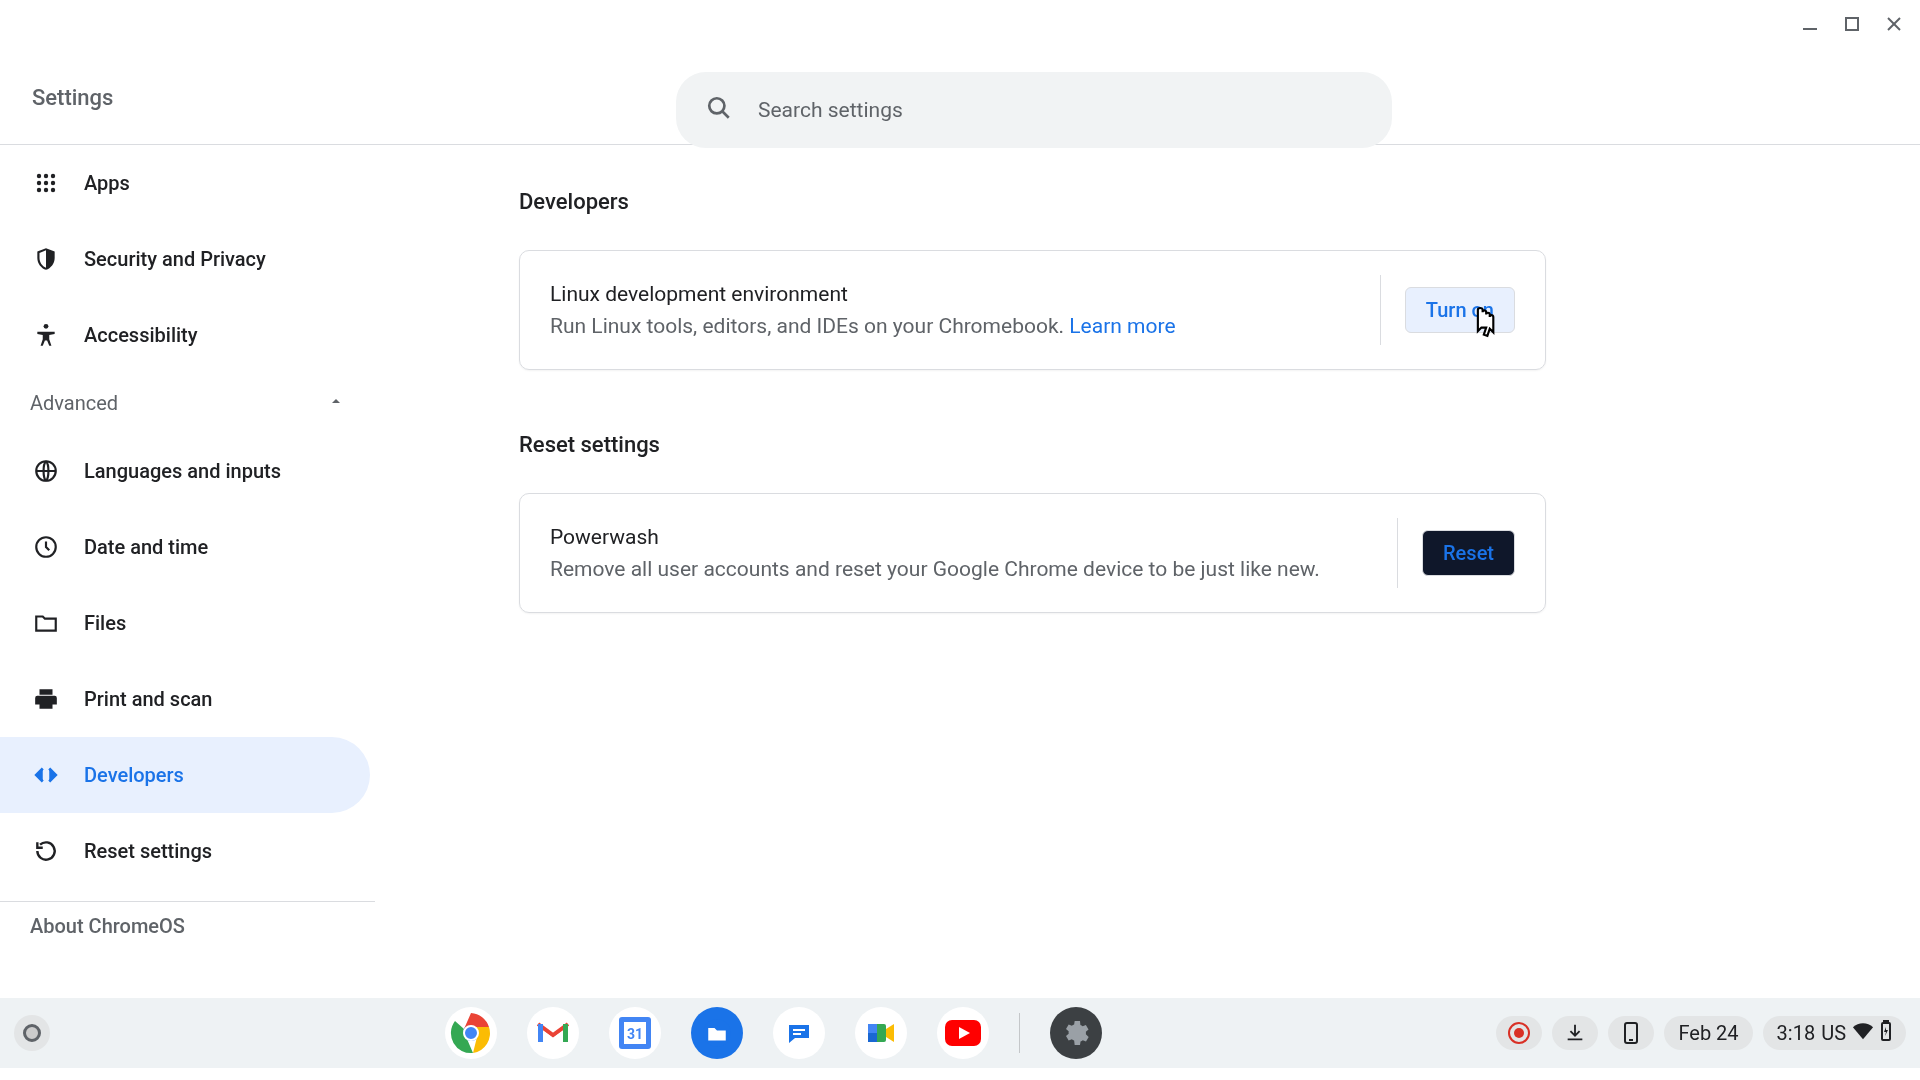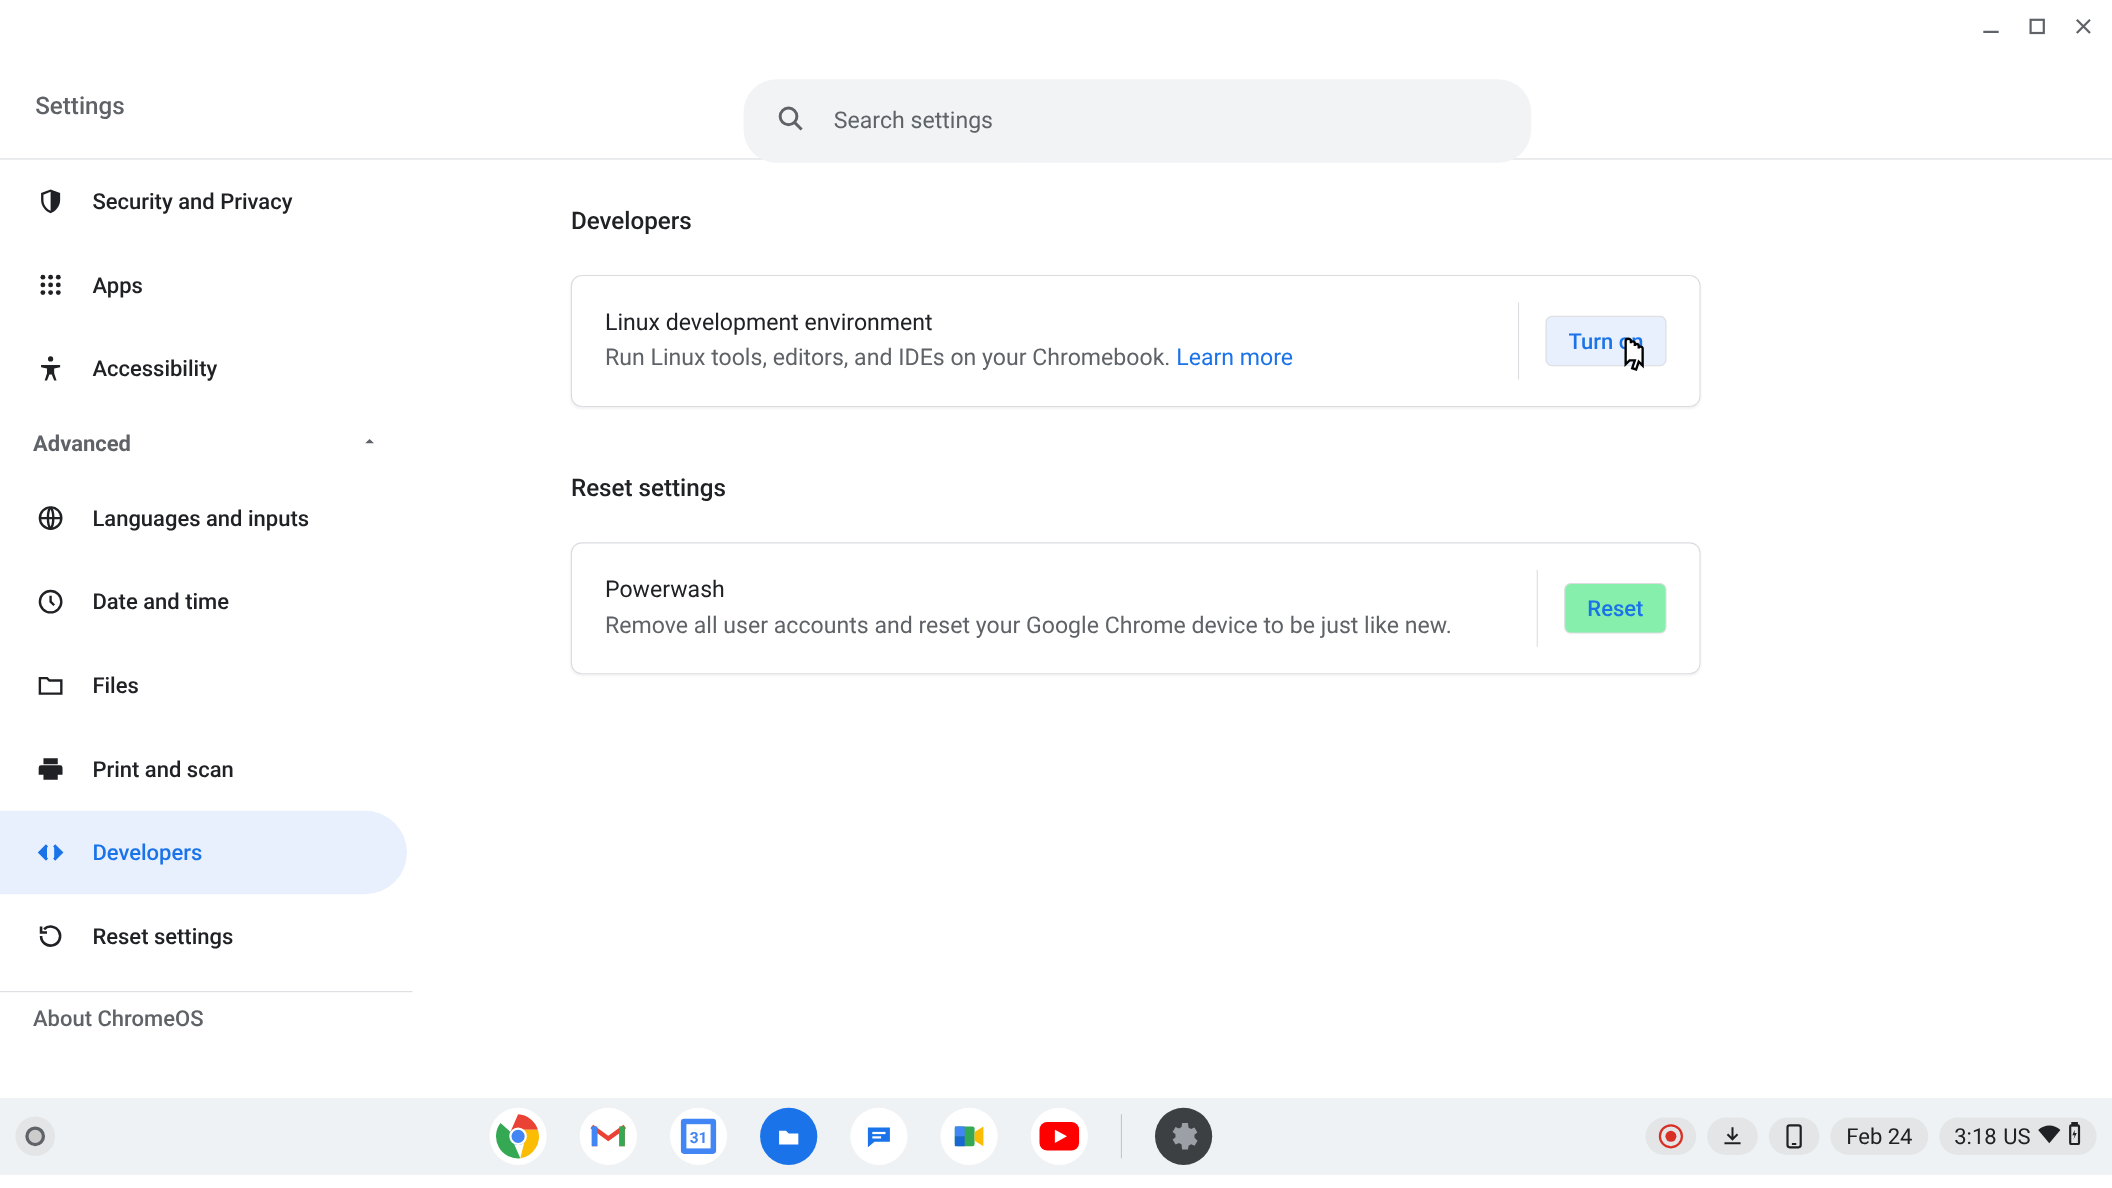--- a/index.html
+++ b/index.html
@@ -121,21 +121,21 @@
       display: flex;
       align-items: center;
       padding-left: 30px;
       padding-right: 18px;
       cursor: pointer;
       justify-content: space-between;
       width: 362px;
     }
     .advanced-label {
       font-size: 20px;
-      font-weight: 700;
+      font-weight: 400;
       color: #5f6368;
     }
     .sidebar-divider {
       height: 1px;
       background: #dadce0;
       margin: 12px 0;
       width: 375px;
     }
     .about-item {
       padding-left: 30px;
@@ -201,21 +201,21 @@
       background: #e8f0fe;
       color: #1a73e8;
       border: 1px solid #dadce0;
       border-radius: 6px;
       padding: 10px 20px;
       font-size: 20px;
       font-weight: 500;
       cursor: pointer;
     }
     .card-button.plain {
-      background: #86efac;
+      background: #0f172a;
     }
 
     
     .cursor {
       position: absolute;
       left: 1466px;
       top: 305px;
       pointer-events: none;
     }
 
@@ -300,43 +300,43 @@
           <line x1="21" y1="21" x2="15" y2="15"></line>
         </svg>
     </span>
     <input class="search-input" placeholder="Search settings" style="">
   </div>
 </div>
 
 <div class="content-wrap">
 
   <nav class="sidebar">
-    <div class="sidebar-item">
-      <span class="sb-icon">
-        <svg width="26" height="26" viewBox="0 0 24 24" fill="#202124">
-            <path d="M12 2 L4 5 v6 c0 5 3.5 9.5 8 11 4.5-1.5 8-6 8-11 V5 L12 2z M12 4 v16 c-3.5-1.5-6-5-6-9 V6.5 L12 4z" fill="#202124"></path>
-          </svg>
-      </span>
-      <span class="sb-label">Security and Privacy</span>
-    </div>
     <div class="sidebar-item">
       <span class="sb-icon">
         <svg width="24" height="24" viewBox="0 0 24 24" fill="#202124">
             <circle cx="5" cy="5" r="2.2"></circle>
             <circle cx="12" cy="5" r="2.2"></circle>
             <circle cx="19" cy="5" r="2.2"></circle>
             <circle cx="5" cy="12" r="2.2"></circle>
             <circle cx="12" cy="12" r="2.2"></circle>
             <circle cx="19" cy="12" r="2.2"></circle>
             <circle cx="5" cy="19" r="2.2"></circle>
             <circle cx="12" cy="19" r="2.2"></circle>
             <circle cx="19" cy="19" r="2.2"></circle>
           </svg>
       </span>
       <span class="sb-label">Apps</span>
+    </div>
+    <div class="sidebar-item">
+      <span class="sb-icon">
+        <svg width="26" height="26" viewBox="0 0 24 24" fill="#202124">
+            <path d="M12 2 L4 5 v6 c0 5 3.5 9.5 8 11 4.5-1.5 8-6 8-11 V5 L12 2z M12 4 v16 c-3.5-1.5-6-5-6-9 V6.5 L12 4z" fill="#202124"></path>
+          </svg>
+      </span>
+      <span class="sb-label">Security and Privacy</span>
     </div>
     <div class="sidebar-item">
       <span class="sb-icon">
         <svg width="26" height="26" viewBox="0 0 24 24" fill="#202124">
             <circle cx="12" cy="4" r="2.2"></circle>
             <path d="M4 9 h16 v2 l-5 1 v4 l2 6 h-2 l-2-5 h-2 l-2 5 h-2 l2-6 v-4 l-5-1z"></path>
           </svg>
       </span>
       <span class="sb-label">Accessibility</span>
     </div>

